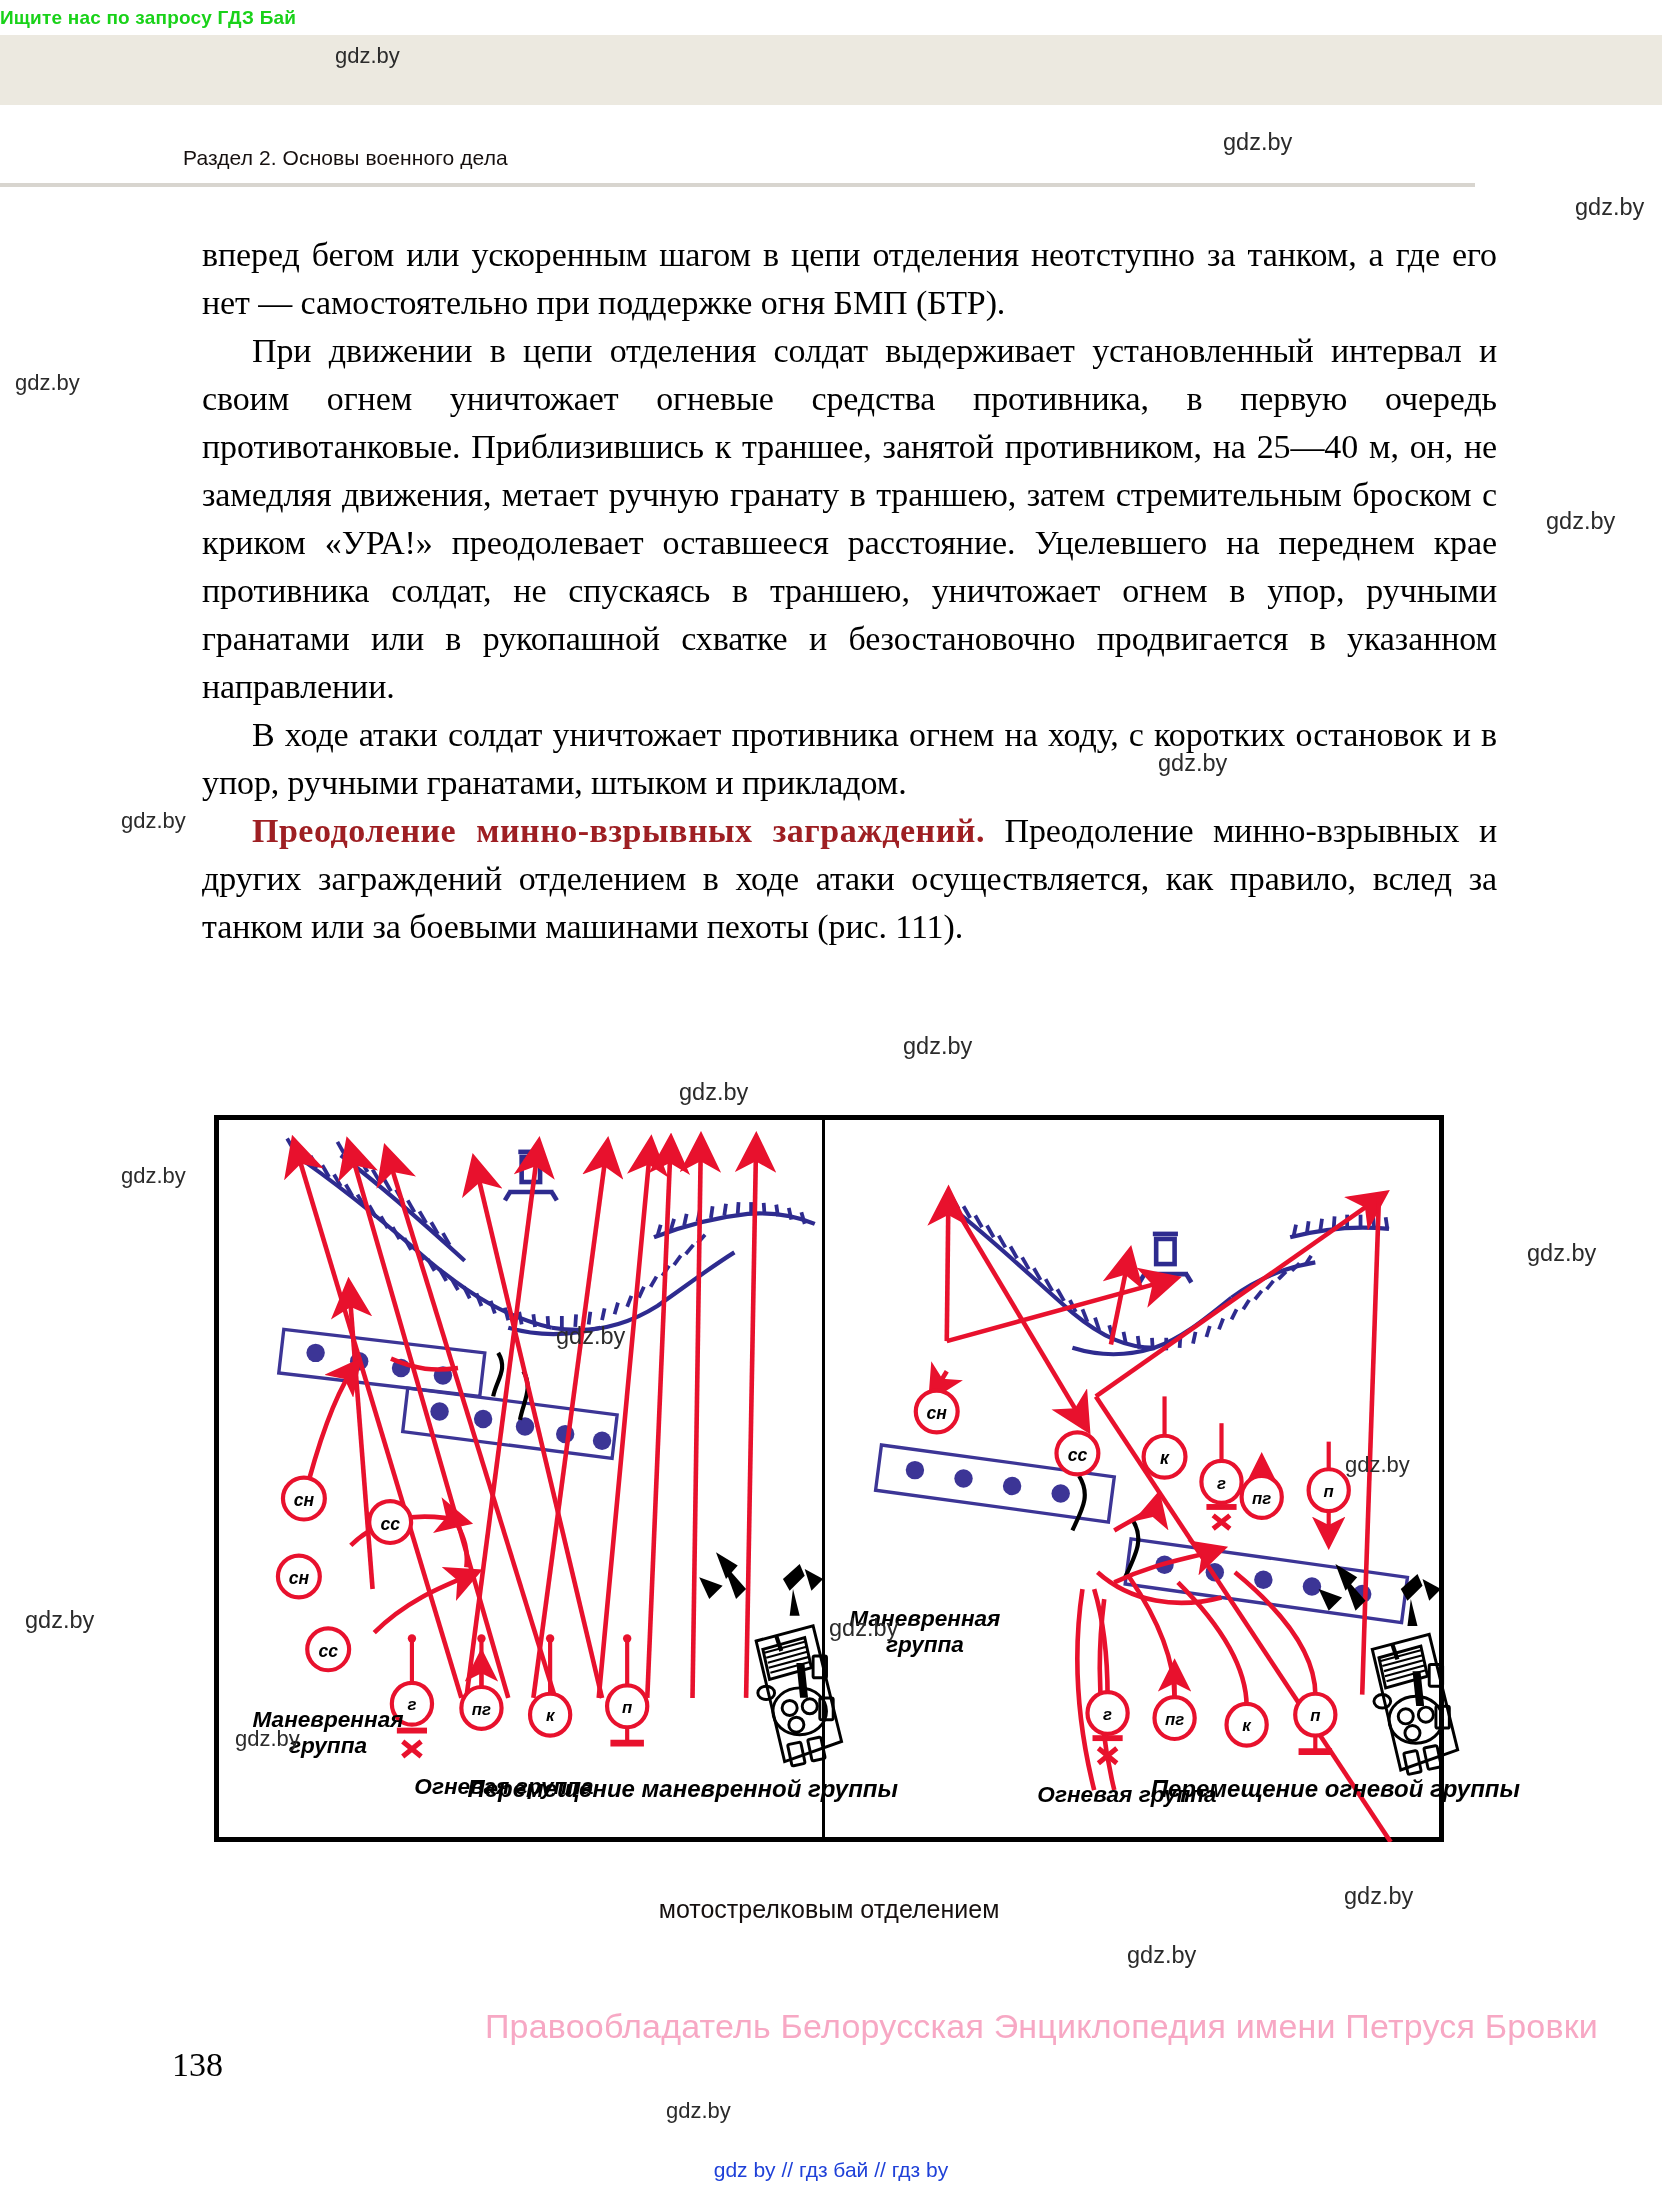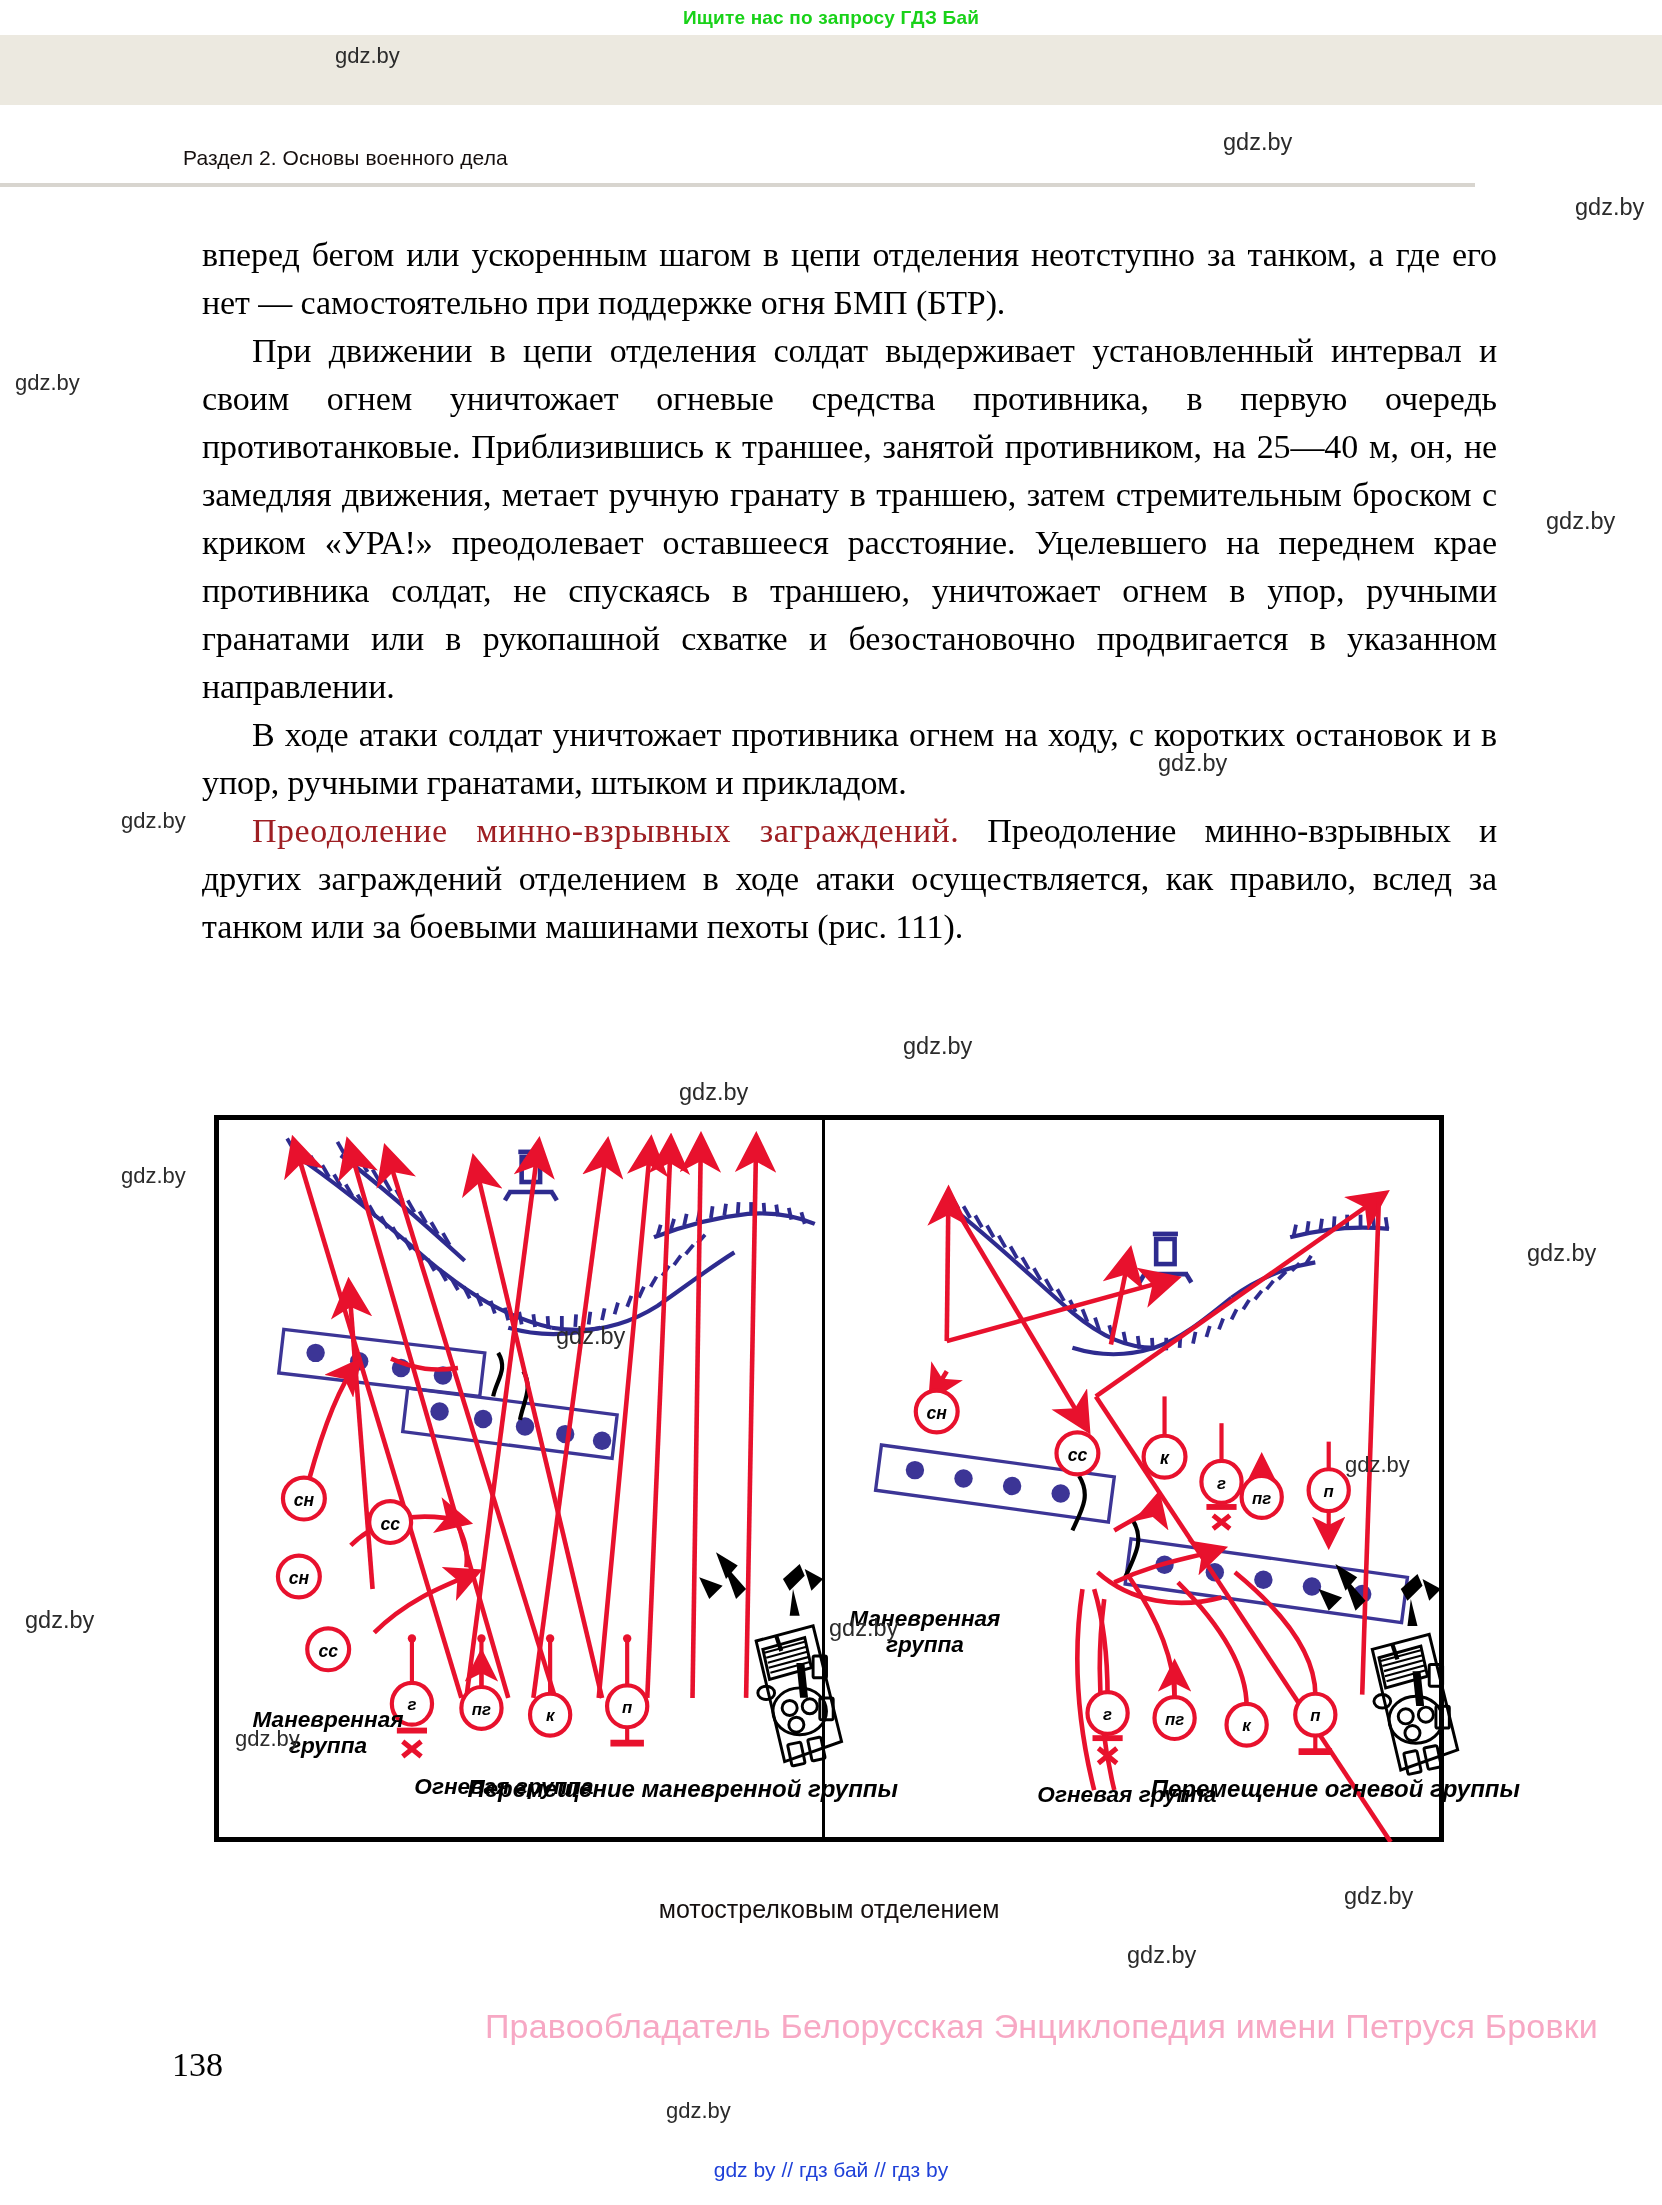--- a/index.html
+++ b/index.html
@@ -13,21 +13,21 @@
     height: 2205px;
     background: #ffffff;
     overflow: hidden;
     font-family: "Liberation Serif", serif;
   }
 
   
   .promo-bar {
     position: absolute;
     top: 6.7px; left: 0; width: 1662px;
-    text-align: center;
+    text-align: left;
     color: #19d219;
     font-family: "Liberation Sans", sans-serif;
     font-size: 19px;
     font-weight: bold;
     letter-spacing: 0.2px;
   }
   .beige-band {
     position: absolute;
     top: 35px; left: 0;
     width: 1662px; height: 70px;
@@ -64,21 +64,21 @@
     line-height: 48px;
     text-align: justify;
     text-justify: inter-word;
     color: #000;
     letter-spacing: -0.1px;
   }
   .body-col p.indent { text-indent: 50px; }
   .runon { text-align-last: left; }
   .lead-red {
     color: #9e1f23;
-    font-weight: normal;
+    font-weight: bold;
     letter-spacing: 0.5px;
   }
 
   
   .figure-box {
     position: absolute;
     left: 214px; top: 1115px;
     width: 1230px; height: 727px;
     border: 5px solid #000;
     box-sizing: border-box;

